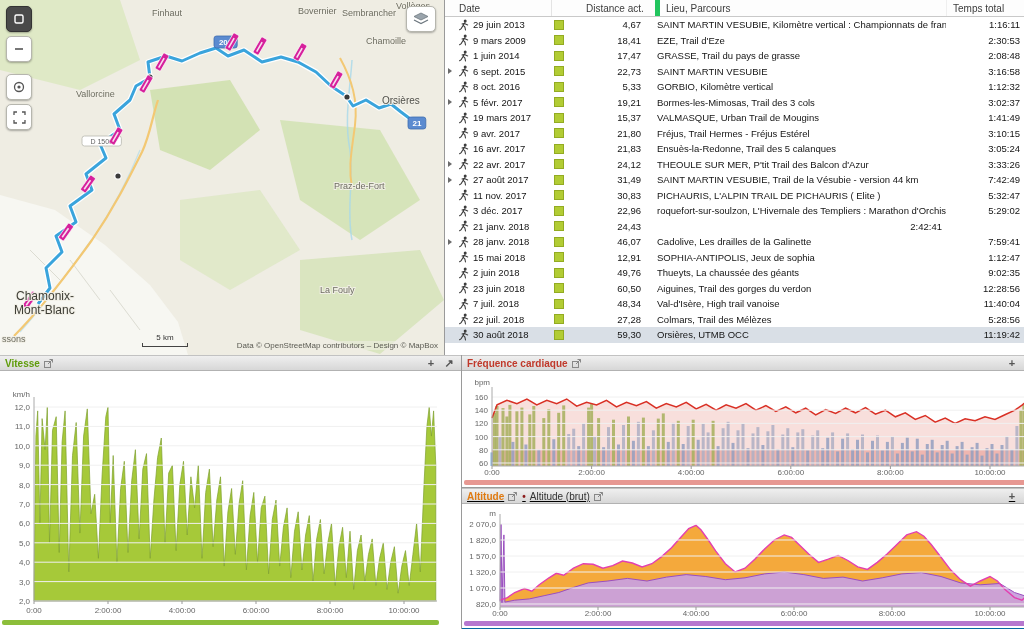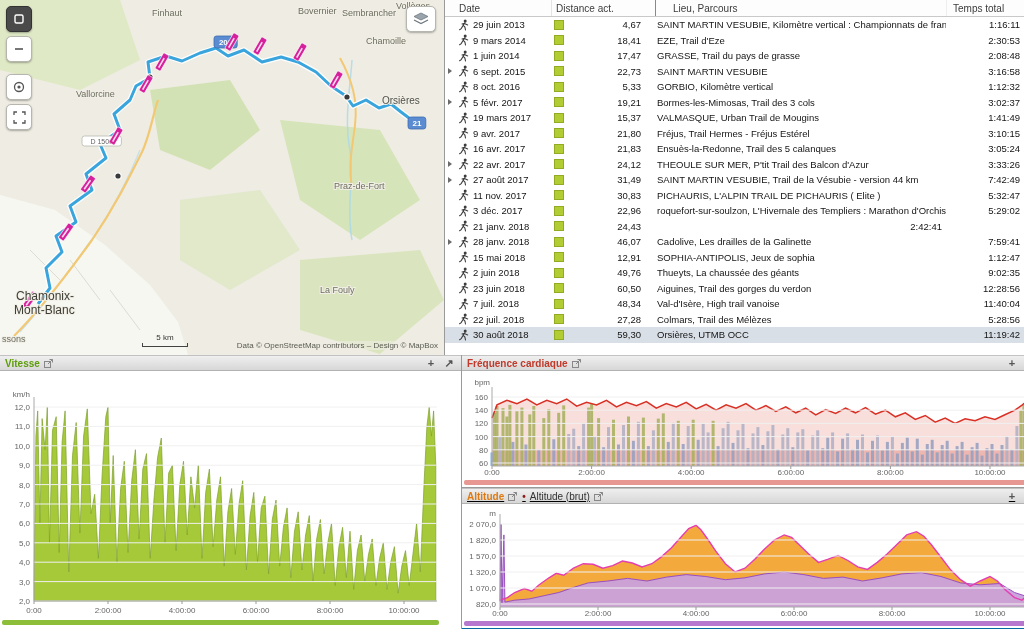--- a/index.html
+++ b/index.html
@@ -7,22 +7,22 @@
   .app{width:1024px;height:629px;position:relative;font-family:"Liberation Sans",sans-serif;overflow:hidden;background:#fff;}
   .top{display:flex;height:355px;}
   .map-panel{width:444px;height:355px;position:relative;background:#efede3;flex:none;overflow:hidden;}
   .map-panel svg.mapcanvas{position:absolute;left:0;top:0;}
   .table-panel{flex:1;display:flex;flex-direction:column;background:#fff;border-left:1px solid #9a9a9a;overflow:hidden;}
   
   .thead,.trow{display:grid;grid-template-columns:10px 16px 80px 16px 76px 12px 1fr 78px;align-items:center;}
   .thead{height:17px;border-bottom:1px solid #c9c9c9;color:#3c3c3c;font-size:10px;background:#fdfdfd;flex:none;}
   .thead .hc{height:100%;display:flex;align-items:center;overflow:hidden;white-space:nowrap;}
   .hc.h-date{grid-column:1/4;padding-left:14px;}
-  .hc.h-dist{grid-column:4/7;padding-left:4px;border-left:1px solid #e4e4e4;}
-  .hc.h-place{grid-column:7;padding-left:17px;border-left:1px solid #22c55e;}
+  .hc.h-dist{grid-column:4/7;padding-left:34px;border-left:1px solid #e4e4e4;}
+  .hc.h-place{grid-column:7;padding-left:6px;border-left:5px solid #22c55e;}
   .hc.h-time{grid-column:8;justify-content:flex-start;padding-left:6px;border-left:1px solid #efefef;}
   .tbody{flex:1;overflow:hidden;}
   .trow{height:15.5px;font-size:9.5px;color:#141414;white-space:nowrap;}
   .trow.selected{background:#d9dfe6;}
   .c{overflow:hidden;display:flex;align-items:center;height:100%;}
   .c.exp{justify-content:center;}
   .tri{width:0;height:0;border-left:4px solid #6b6b6b;border-top:3.5px solid transparent;border-bottom:3.5px solid transparent;}
   .c.ic{justify-content:center;}
   .c.date{padding-left:2px;}
   .c.sq{justify-content:center;}
@@ -224,21 +224,21 @@
             <span class="c time">1:16:11</span>
           </div>
           <div class="trow">
             <span class="c exp"></span>
             <span class="c ic">
               <svg width="11" height="12" viewBox="0 0 11 12">
                 <circle cx="7.2" cy="1.9" r="1.5" fill="#3c3c3c"></circle>
                 <path d="M7 3.6 L5.2 6.3 L6.9 8.1 L7.5 11 M5.2 6.3 L3.2 9.6 L1.6 10.7 M6.9 4.7 L9.7 5.9 M6.8 4.4 L4 5" fill="none" stroke="#3c3c3c" stroke-width="1.1" stroke-linecap="round"></path>
               </svg>
             </span>
-            <span class="c date">9 mars 2014</span>
+            <span class="c date">9 mars 2009</span>
             <span class="c sq">
               <span class="greensq"></span>
             </span>
             <span class="c dist">18,41</span>
             <span class="c sp"></span>
             <span class="c place">EZE, Trail d'Eze</span>
             <span class="c time">2:30:53</span>
           </div>
           <div class="trow">
             <span class="c exp"></span>

